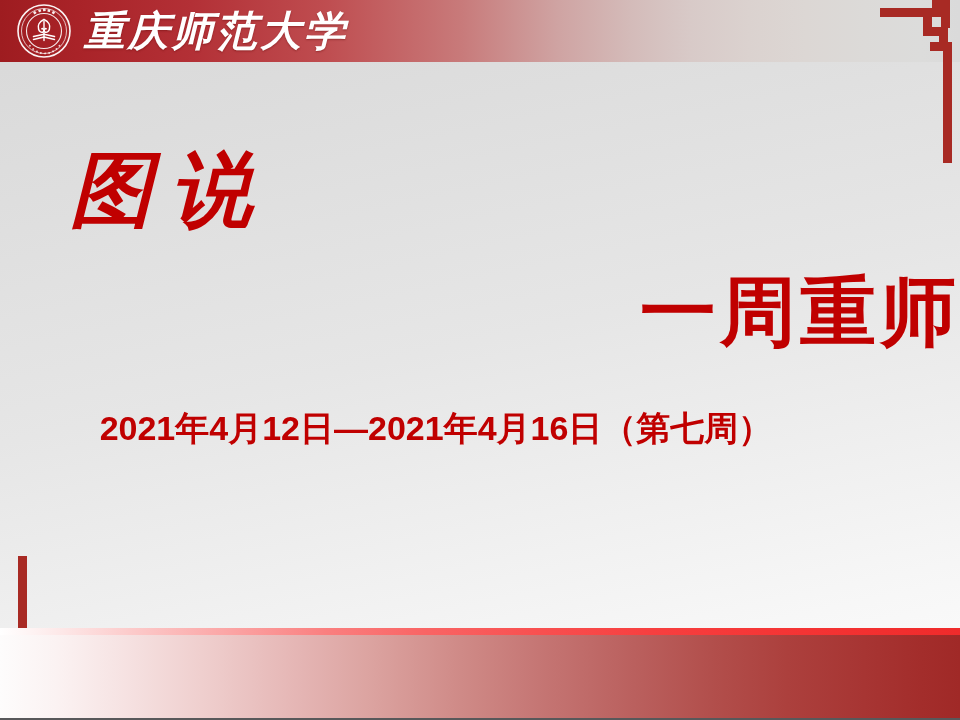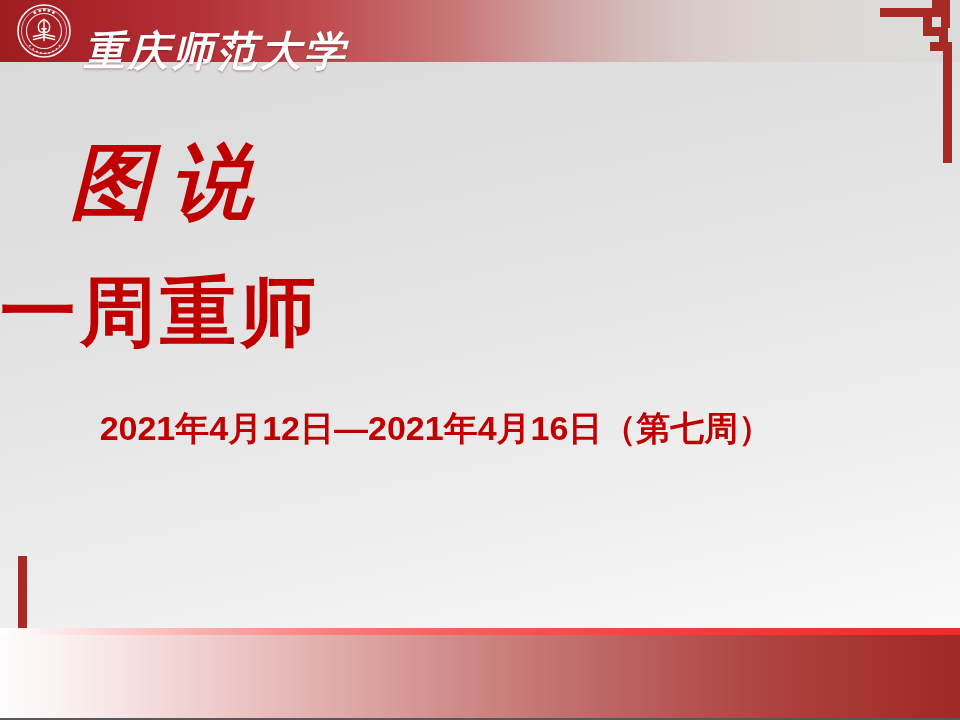--- a/index.html
+++ b/index.html
@@ -47,45 +47,44 @@
     height: 58px;
     display: flex; align-items: center;
     color: #ffffff;
     font-family: "Liberation Serif", "DejaVu Serif", serif;
     font-size: 41px;
     font-style: italic;
     font-weight: 700;
     letter-spacing: 3px;
     white-space: nowrap;
     text-shadow: 0 1px 2px rgba(100,10,10,.45);
-    margin-top: 20px;
   }
 
   
   #corner-tr { position: absolute; right: 0px; top: 0px; }
   #corner-bl { position: absolute; left: 0px; bottom: 0px; }
 
   
   #brush-title {
     position: absolute;
-    left: 70px; top: 142px;
+    left: 70px; top: 156px;
     color: #c00000;
-    font-family: Liberation Serif, serif;
+    font-family: Liberation Mono, monospace;
     font-size: 82px;
     font-weight: 700;
     font-style: italic;
     letter-spacing: 18px;
     line-height: 1;
     white-space: nowrap;
   }
   #main-heading {
     position: absolute;
     left: 0; top: 274px;
     width: 960px;
-    text-align: left;
+    text-align: right;
     color: #c00000;
     font-family: "Liberation Serif", "DejaVu Serif", serif;
     font-size: 76px;
     font-weight: 700;
     letter-spacing: 4px;
     line-height: 1;
     white-space: nowrap;
   }
   #date-range {
     position: absolute;

